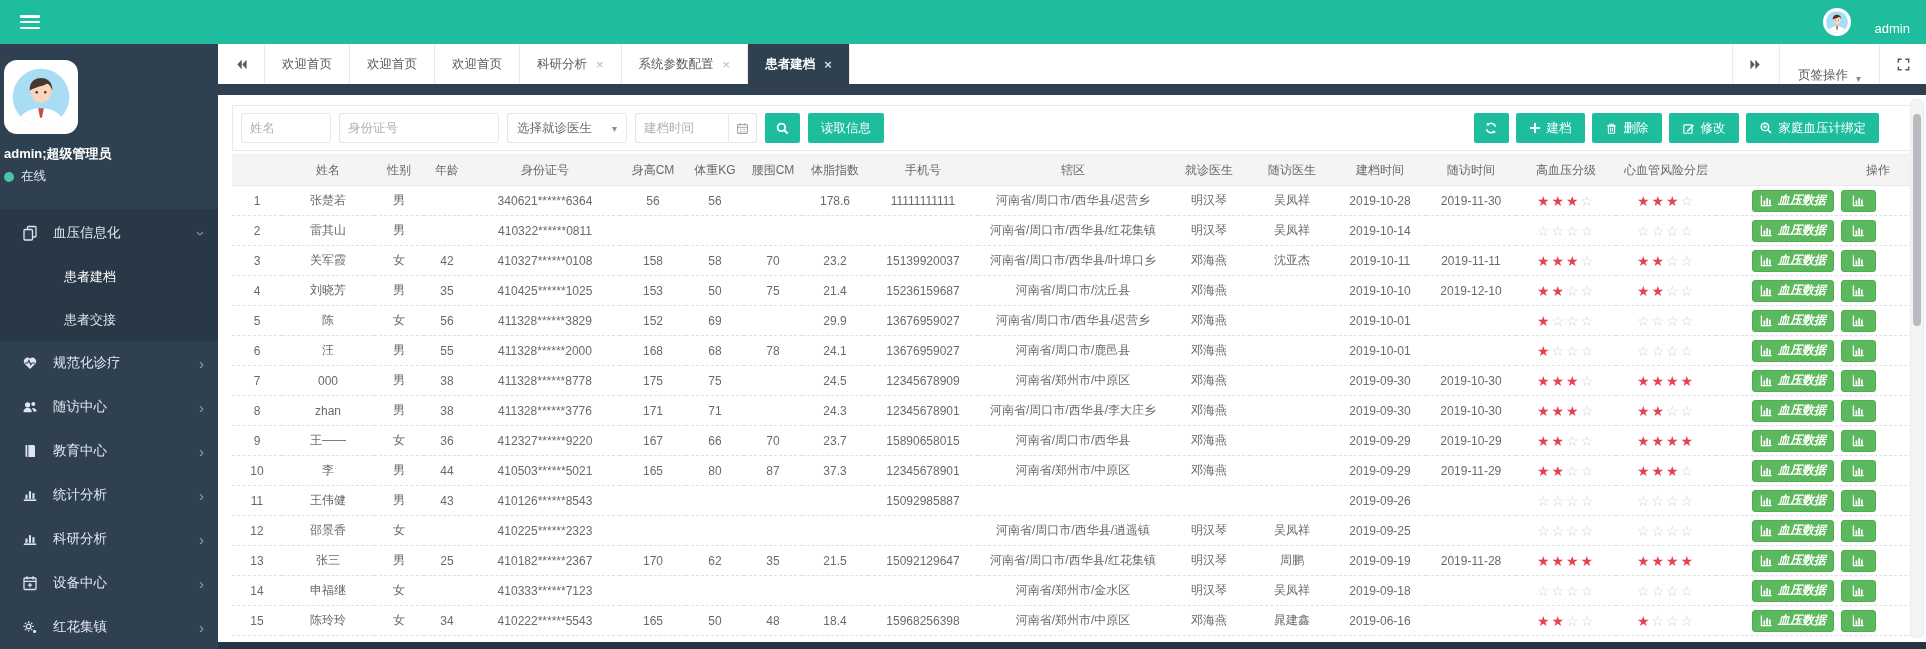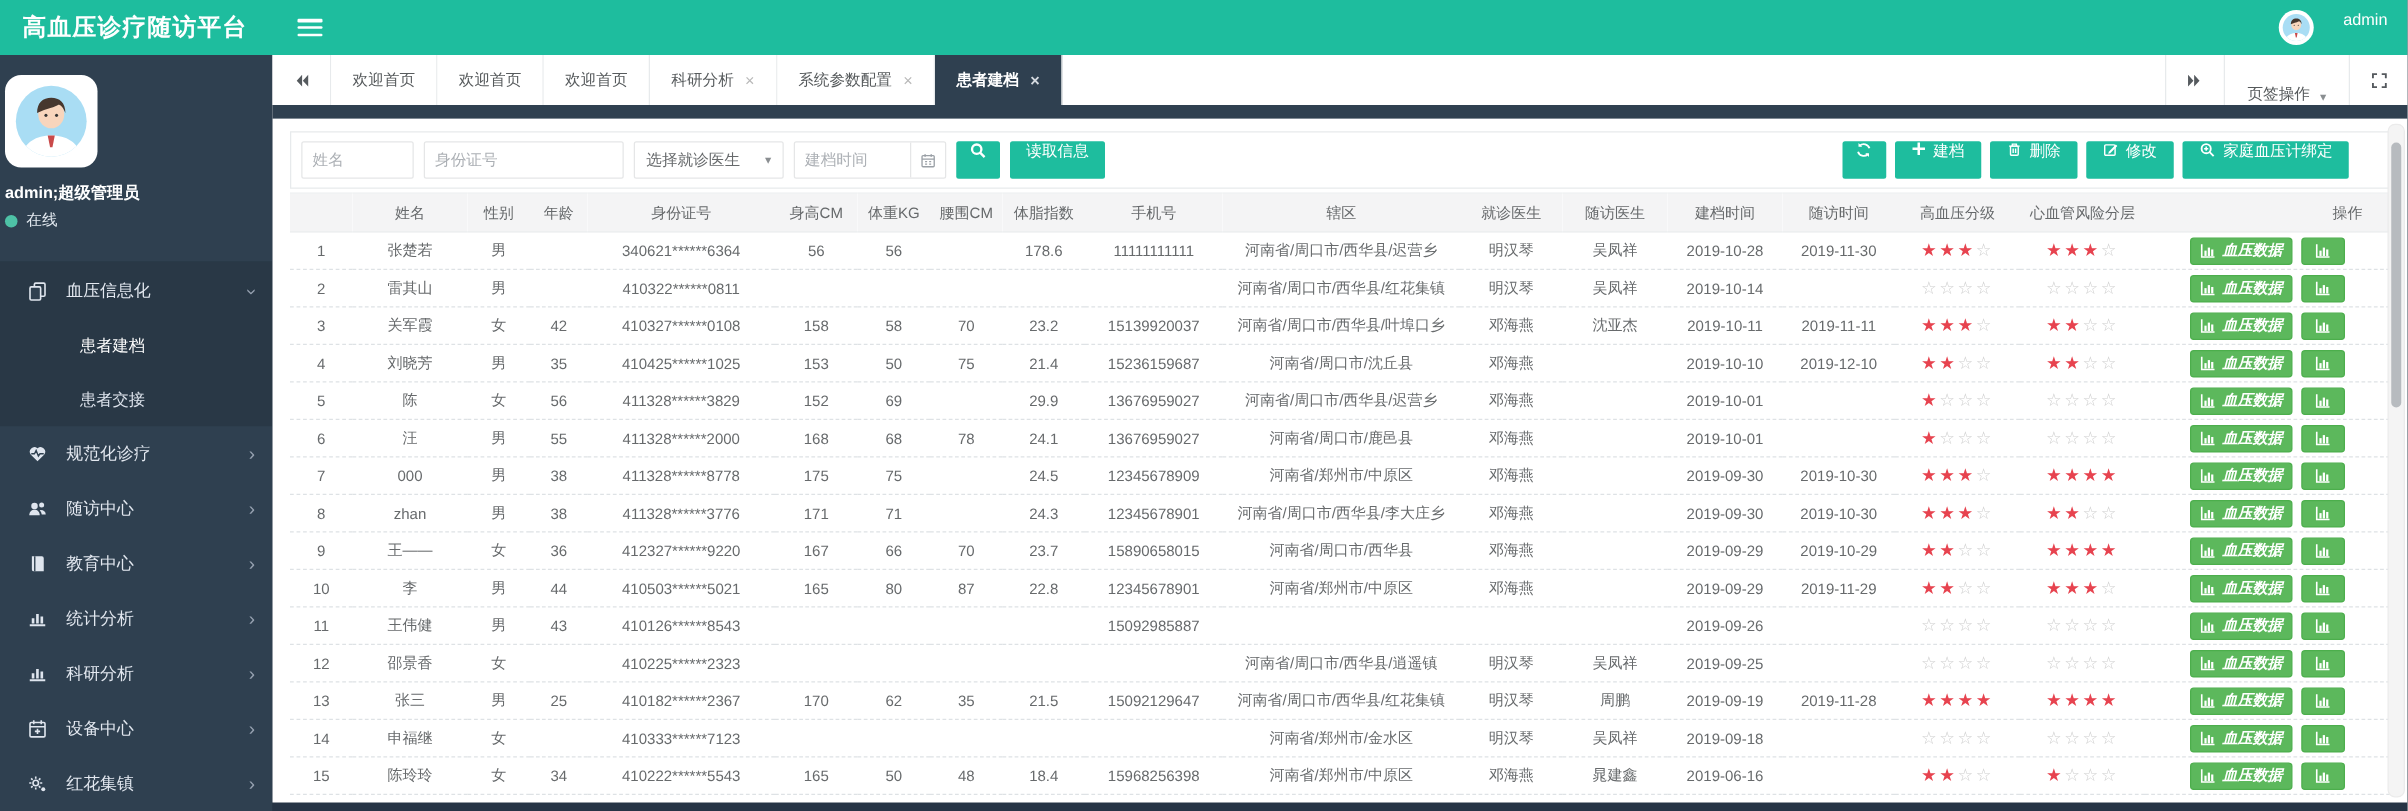--- a/index.html
+++ b/index.html
@@ -5,21 +5,21 @@
   html,body{margin:0;padding:0}
   body{width:1926px;height:649px;overflow:hidden;background:#263445;
        font-family:"Liberation Sans","DejaVu Sans",sans-serif;font-size:13px;color:#676a6c}
   svg{display:block}
 
   
   .topbar{height:44px;background:var(--teal,#1ebd9e);display:flex;align-items:center;color:#fff}
   .brand{width:218px;box-sizing:border-box;padding-left:18px;font-size:19px;font-weight:bold;letter-spacing:1px;white-space:nowrap}
   .hamburger{width:20px;height:14px;display:flex;flex-direction:column;justify-content:space-between;margin-left:20px;cursor:pointer}
   .hamburger i{height:2.5px;background:#fff;border-radius:1px}
-  .topbar-user{margin-left:auto;display:flex;align-items:flex-start;gap:24px;padding-right:16px;cursor:pointer;font-size:13px}
+  .topbar-user{margin-left:auto;display:flex;align-items:flex-end;gap:24px;padding-right:16px;cursor:pointer;font-size:13px}
   .avatar-mini{width:28px;height:28px;border-radius:50%;background:#fff;overflow:hidden;display:flex;align-items:center;justify-content:center}
   .avatar-mini svg{width:26px;height:26px}
 
   
   .main{display:flex;height:605px}
   .sidebar{width:218px;flex:none;background:var(--sidebar-bg,#2f4050);overflow:hidden}
   .content{flex:1;min-width:0;display:flex;flex-direction:column;position:relative;background:var(--dark-strip,#263445)}
 
   
   .profile{padding:16px 0 0 4px}
@@ -60,21 +60,21 @@
            font-size:12.5px;color:#676a6c;font-family:inherit;outline:none}
   .f-input::placeholder{color:#acb0b5}
   .w-name{width:90px}.w-id{width:160px}
   .f-select{width:120px;height:30px;box-sizing:border-box;border:1px solid #e5e6e7;border-radius:2px;background:#fff;
             display:flex;align-items:center;justify-content:space-between;padding:0 9px;font-size:12.5px;color:#676a6c;cursor:pointer}
   .f-date{width:122px;height:30px;box-sizing:border-box;border:1px solid #e5e6e7;border-radius:2px;background:#fff;
           display:flex;align-items:stretch;cursor:pointer}
   .f-date .ph{flex:1;display:flex;align-items:center;padding:0 8px;color:#acb0b5;font-size:12.5px}
   .f-date .cal{width:27px;border-left:1px solid #e5e6e7;display:flex;align-items:center;justify-content:center;color:#9aa0a6}
   .btn{height:30px;border:none;border-radius:2px;background:var(--teal,#1ebd9e);color:#fff;font-size:12.5px;
-       display:inline-flex;align-items:flex-start;gap:6px;padding:0 13px;cursor:pointer;font-family:inherit;white-space:nowrap}
+       display:inline-flex;align-items:center;gap:6px;padding:0 13px;cursor:pointer;font-family:inherit;white-space:nowrap}
   .btn.square{width:35px;padding:0;justify-content:center}
   .toolbar-right{margin-left:auto;display:flex;gap:7px;padding-right:24px}
 
   
   .grid{width:100%;border-collapse:collapse;table-layout:fixed;margin-top:3px}
   .grid th{background:#f4f4f5;height:30px;font-weight:normal;color:#66696b;font-size:12px;
            border-top:1px solid #eceeef;border-bottom:1px solid #e7eaec;padding:0 2px;white-space:nowrap;overflow:hidden}
   .grid td{height:29px;border-bottom:1px dashed #dee2e5;font-size:12px;color:#676a6c;text-align:center;
            padding:0 2px;white-space:nowrap;overflow:hidden}
   .grid th.h-op{text-align:right;padding-right:22px}
@@ -89,21 +89,20 @@
   .bp-btn.mini{margin-left:7px;padding:0 10px}
 
   
   .vscroll{position:absolute;top:55px;right:2px;bottom:11px;width:12px;background:#f4f4f4;border:1px solid #ebebeb;border-radius:6px}
   .vscroll .thumb{width:8px;margin:14px auto 0;height:212px;background:#b7bbbf;border-radius:5px;cursor:pointer}
 </style>
 </head>
 <body>
 
 <header class="topbar">
-  <div class="brand">高血压诊疗随访平台</div>
   <div class="hamburger">
       <i></i>
       <i></i>
       <i></i>
     </div>
   <div class="topbar-user">
     <span class="avatar-mini">
       <svg viewBox="0 0 72 72">
           <defs>
             <clipPath id="av2">
@@ -724,21 +723,21 @@
             </tr>
             <tr>
               <td>10</td>
               <td>李</td>
               <td>男</td>
               <td>44</td>
               <td>410503******5021</td>
               <td>165</td>
               <td>80</td>
               <td>87</td>
-              <td>22.8</td>
+              <td>37.3</td>
               <td>12345678901</td>
               <td class="c-region">河南省/郑州市/中原区</td>
               <td>邓海燕</td>
               <td></td>
               <td>2019-09-29</td>
               <td>2019-11-29</td>
               <td><span class="star on">★</span><span class="star on">★</span><span class="star off">☆</span><span class="star off">☆</span></td>
               <td><span class="star on">★</span><span class="star on">★</span><span class="star on">★</span><span class="star off">☆</span></td>
               <td class="actions-cell"><button class="bp-btn">
                   <svg width="13" height="13" viewBox="0 0 14 14">

